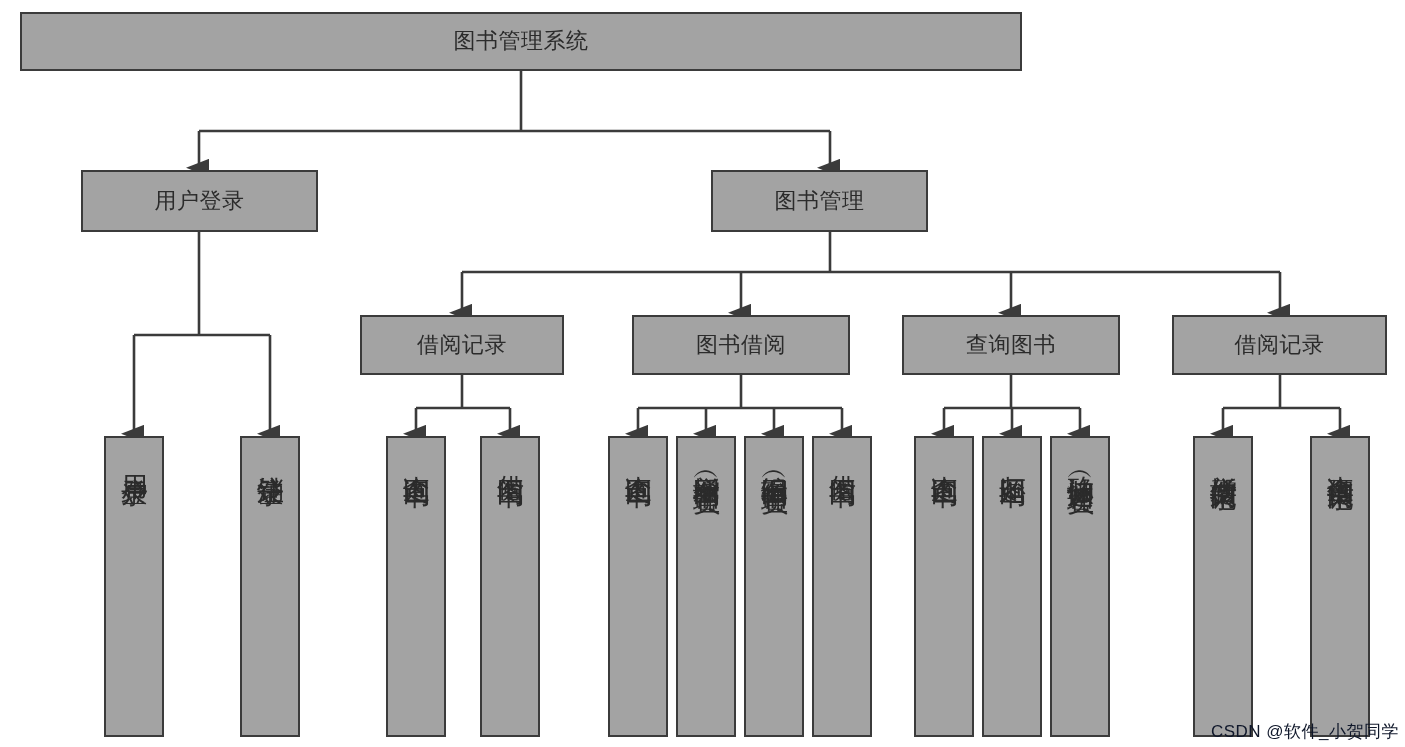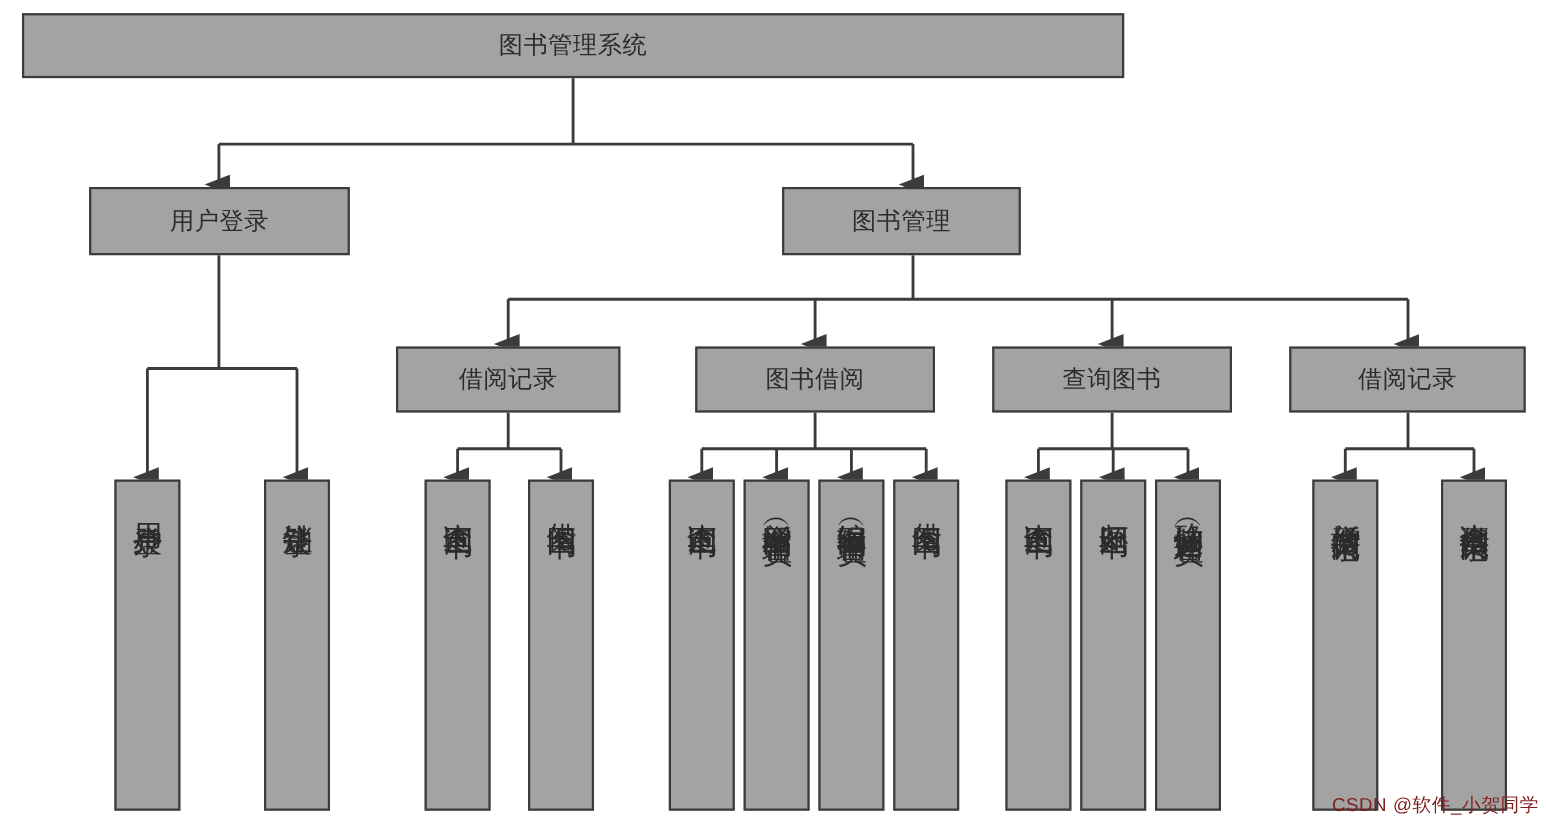--- a/index.html
+++ b/index.html
@@ -55,21 +55,21 @@
     font-size: 27px;
     line-height: 1.0;
     letter-spacing: 2px;
     white-space: nowrap;
   }
   #watermark {
     position: absolute;
     right: 6px;
     bottom: 4px;
     font-size: 17px;
-    color: #7f1d1d;
+    color: #0f172a;
     letter-spacing: 0.5px;
     white-space: nowrap;
     font-family: "Liberation Sans", "DejaVu Sans", sans-serif;
   }
 </style>
 </head>
 <body>
 
 <div id="canvas">
 

